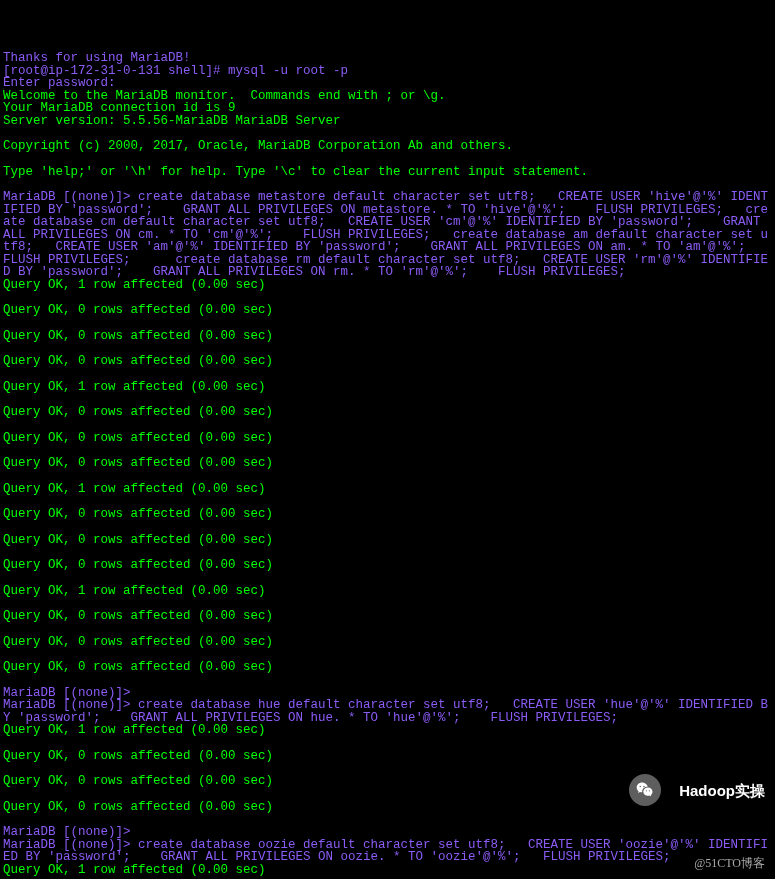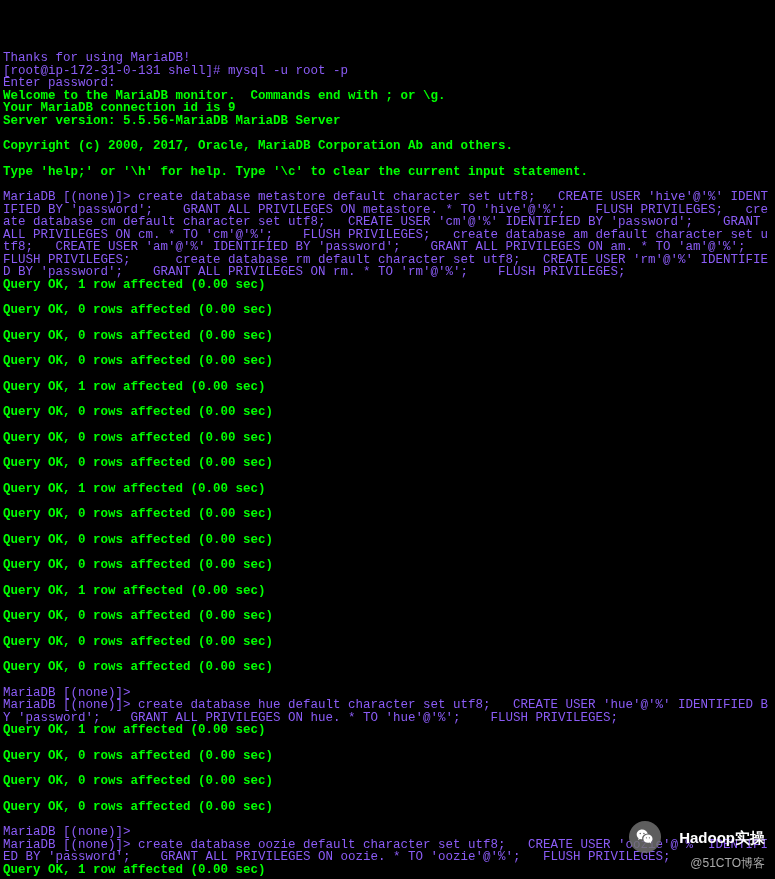--- a/index.html
+++ b/index.html
@@ -18,21 +18,21 @@
       overflow: hidden;
       padding: 2px 3px;
       white-space: pre-wrap;
       word-break: break-all;
       position: relative;
     }
     .line {
       display: block;
     }
     .bold {
-      font-weight: bold;
+      font-weight: normal;
     }
     .normal {
       font-weight: normal;
       color: #8b5cf6;
     }
     .blank {
       height: 13px;
       display: block;
     }
     .watermark-container {
@@ -62,22 +62,23 @@
       align-items: center;
       justify-content: center;
     }
     .wechat-icon svg {
       width: 20px;
       height: 20px;
       fill: #ffffff;
     }
     .watermark-bottom {
       color: #aaaaaa;
-      font-family: Liberation Sans, sans-serif;
+      font-family: Liberation Serif, serif;
       font-size: 12px;
+      margin-top: 47px;
     }
   </style>
 </head>
 <body>
 
 
 
 <div id="terminal-output"><span class="line normal">Thanks for using MariaDB!</span><span class="line normal">[root@ip-172-31-0-131 shell]# mysql -u root -p</span><span class="line normal">Enter password:</span><span class="line bold">Welcome to the MariaDB monitor.  Commands end with ; or \g.</span><span class="line bold">Your MariaDB connection id is 9</span><span class="line bold">Server version: 5.5.56-MariaDB MariaDB Server</span><span class="blank"></span><span class="line bold">Copyright (c) 2000, 2017, Oracle, MariaDB Corporation Ab and others.</span><span class="blank"></span><span class="line bold">Type 'help;' or '\h' for help. Type '\c' to clear the current input statement.</span><span class="blank"></span><span class="line normal">MariaDB [(none)]&gt; create database metastore default character set utf8;   CREATE USER 'hive'@'%' IDENTIFIED BY 'password';    GRANT ALL PRIVILEGES ON metastore. * TO 'hive'@'%';    FLUSH PRIVILEGES;   create database cm default character set utf8;   CREATE USER 'cm'@'%' IDENTIFIED BY 'password';    GRANT ALL PRIVILEGES ON cm. * TO 'cm'@'%';    FLUSH PRIVILEGES;   create database am default character set utf8;   CREATE USER 'am'@'%' IDENTIFIED BY 'password';    GRANT ALL PRIVILEGES ON am. * TO 'am'@'%';    FLUSH PRIVILEGES;      create database rm default character set utf8;   CREATE USER 'rm'@'%' IDENTIFIED BY 'password';    GRANT ALL PRIVILEGES ON rm. * TO 'rm'@'%';    FLUSH PRIVILEGES;</span><span class="line bold">Query OK, 1 row affected (0.00 sec)</span><span class="blank"></span><span class="line bold">Query OK, 0 rows affected (0.00 sec)</span><span class="blank"></span><span class="line bold">Query OK, 0 rows affected (0.00 sec)</span><span class="blank"></span><span class="line bold">Query OK, 0 rows affected (0.00 sec)</span><span class="blank"></span><span class="line bold">Query OK, 1 row affected (0.00 sec)</span><span class="blank"></span><span class="line bold">Query OK, 0 rows affected (0.00 sec)</span><span class="blank"></span><span class="line bold">Query OK, 0 rows affected (0.00 sec)</span><span class="blank"></span><span class="line bold">Query OK, 0 rows affected (0.00 sec)</span><span class="blank"></span><span class="line bold">Query OK, 1 row affected (0.00 sec)</span><span class="blank"></span><span class="line bold">Query OK, 0 rows affected (0.00 sec)</span><span class="blank"></span><span class="line bold">Query OK, 0 rows affected (0.00 sec)</span><span class="blank"></span><span class="line bold">Query OK, 0 rows affected (0.00 sec)</span><span class="blank"></span><span class="line bold">Query OK, 1 row affected (0.00 sec)</span><span class="blank"></span><span class="line bold">Query OK, 0 rows affected (0.00 sec)</span><span class="blank"></span><span class="line bold">Query OK, 0 rows affected (0.00 sec)</span><span class="blank"></span><span class="line bold">Query OK, 0 rows affected (0.00 sec)</span><span class="blank"></span><span class="line normal">MariaDB [(none)]&gt;</span><span class="line normal">MariaDB [(none)]&gt; create database hue default character set utf8;   CREATE USER 'hue'@'%' IDENTIFIED BY 'password';    GRANT ALL PRIVILEGES ON hue. * TO 'hue'@'%';    FLUSH PRIVILEGES;</span><span class="line bold">Query OK, 1 row affected (0.00 sec)</span><span class="blank"></span><span class="line bold">Query OK, 0 rows affected (0.00 sec)</span><span class="blank"></span><span class="line bold">Query OK, 0 rows affected (0.00 sec)</span><span class="blank"></span><span class="line bold">Query OK, 0 rows affected (0.00 sec)</span><span class="blank"></span><span class="line normal">MariaDB [(none)]&gt;</span><span class="line normal">MariaDB [(none)]&gt; create database oozie default character set utf8;   CREATE USER 'oozie'@'%' IDENTIFIED BY 'password';    GRANT ALL PRIVILEGES ON oozie. * TO 'oozie'@'%';   FLUSH PRIVILEGES;</span><span class="line bold">Query OK, 1 row affected (0.00 sec)</span><span class="blank"></span></div>
 
 <div class="watermark-container">

